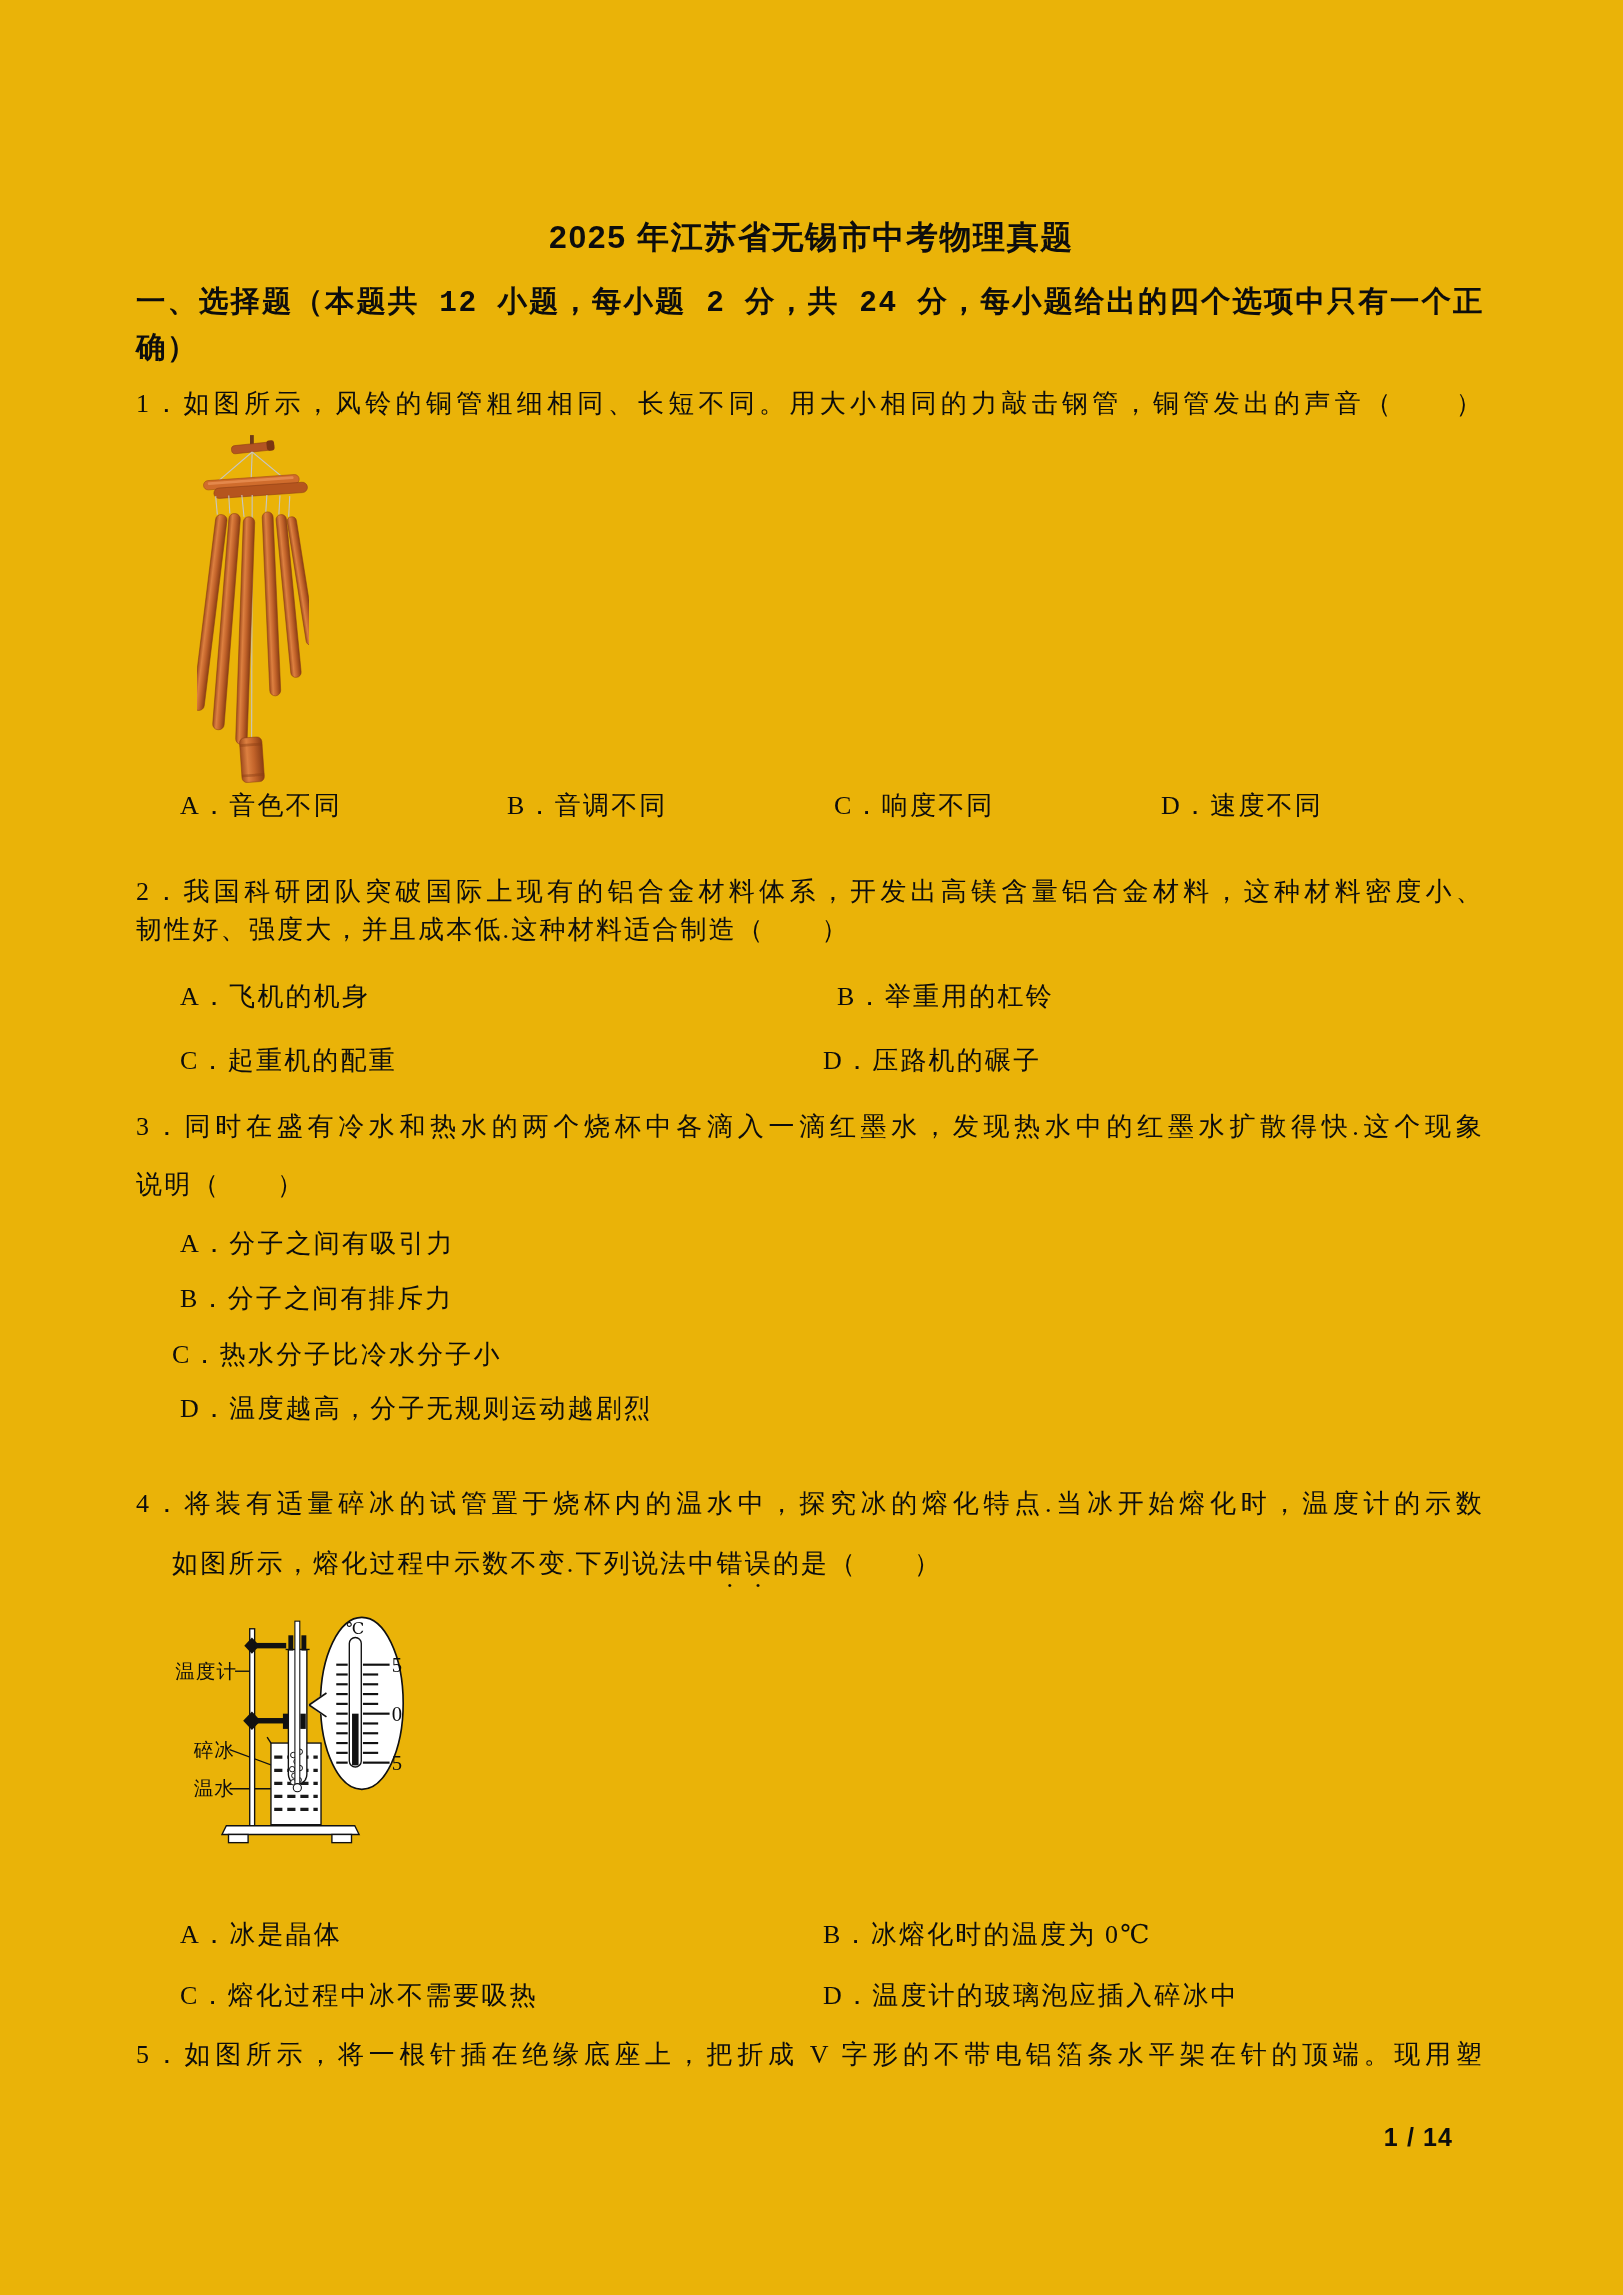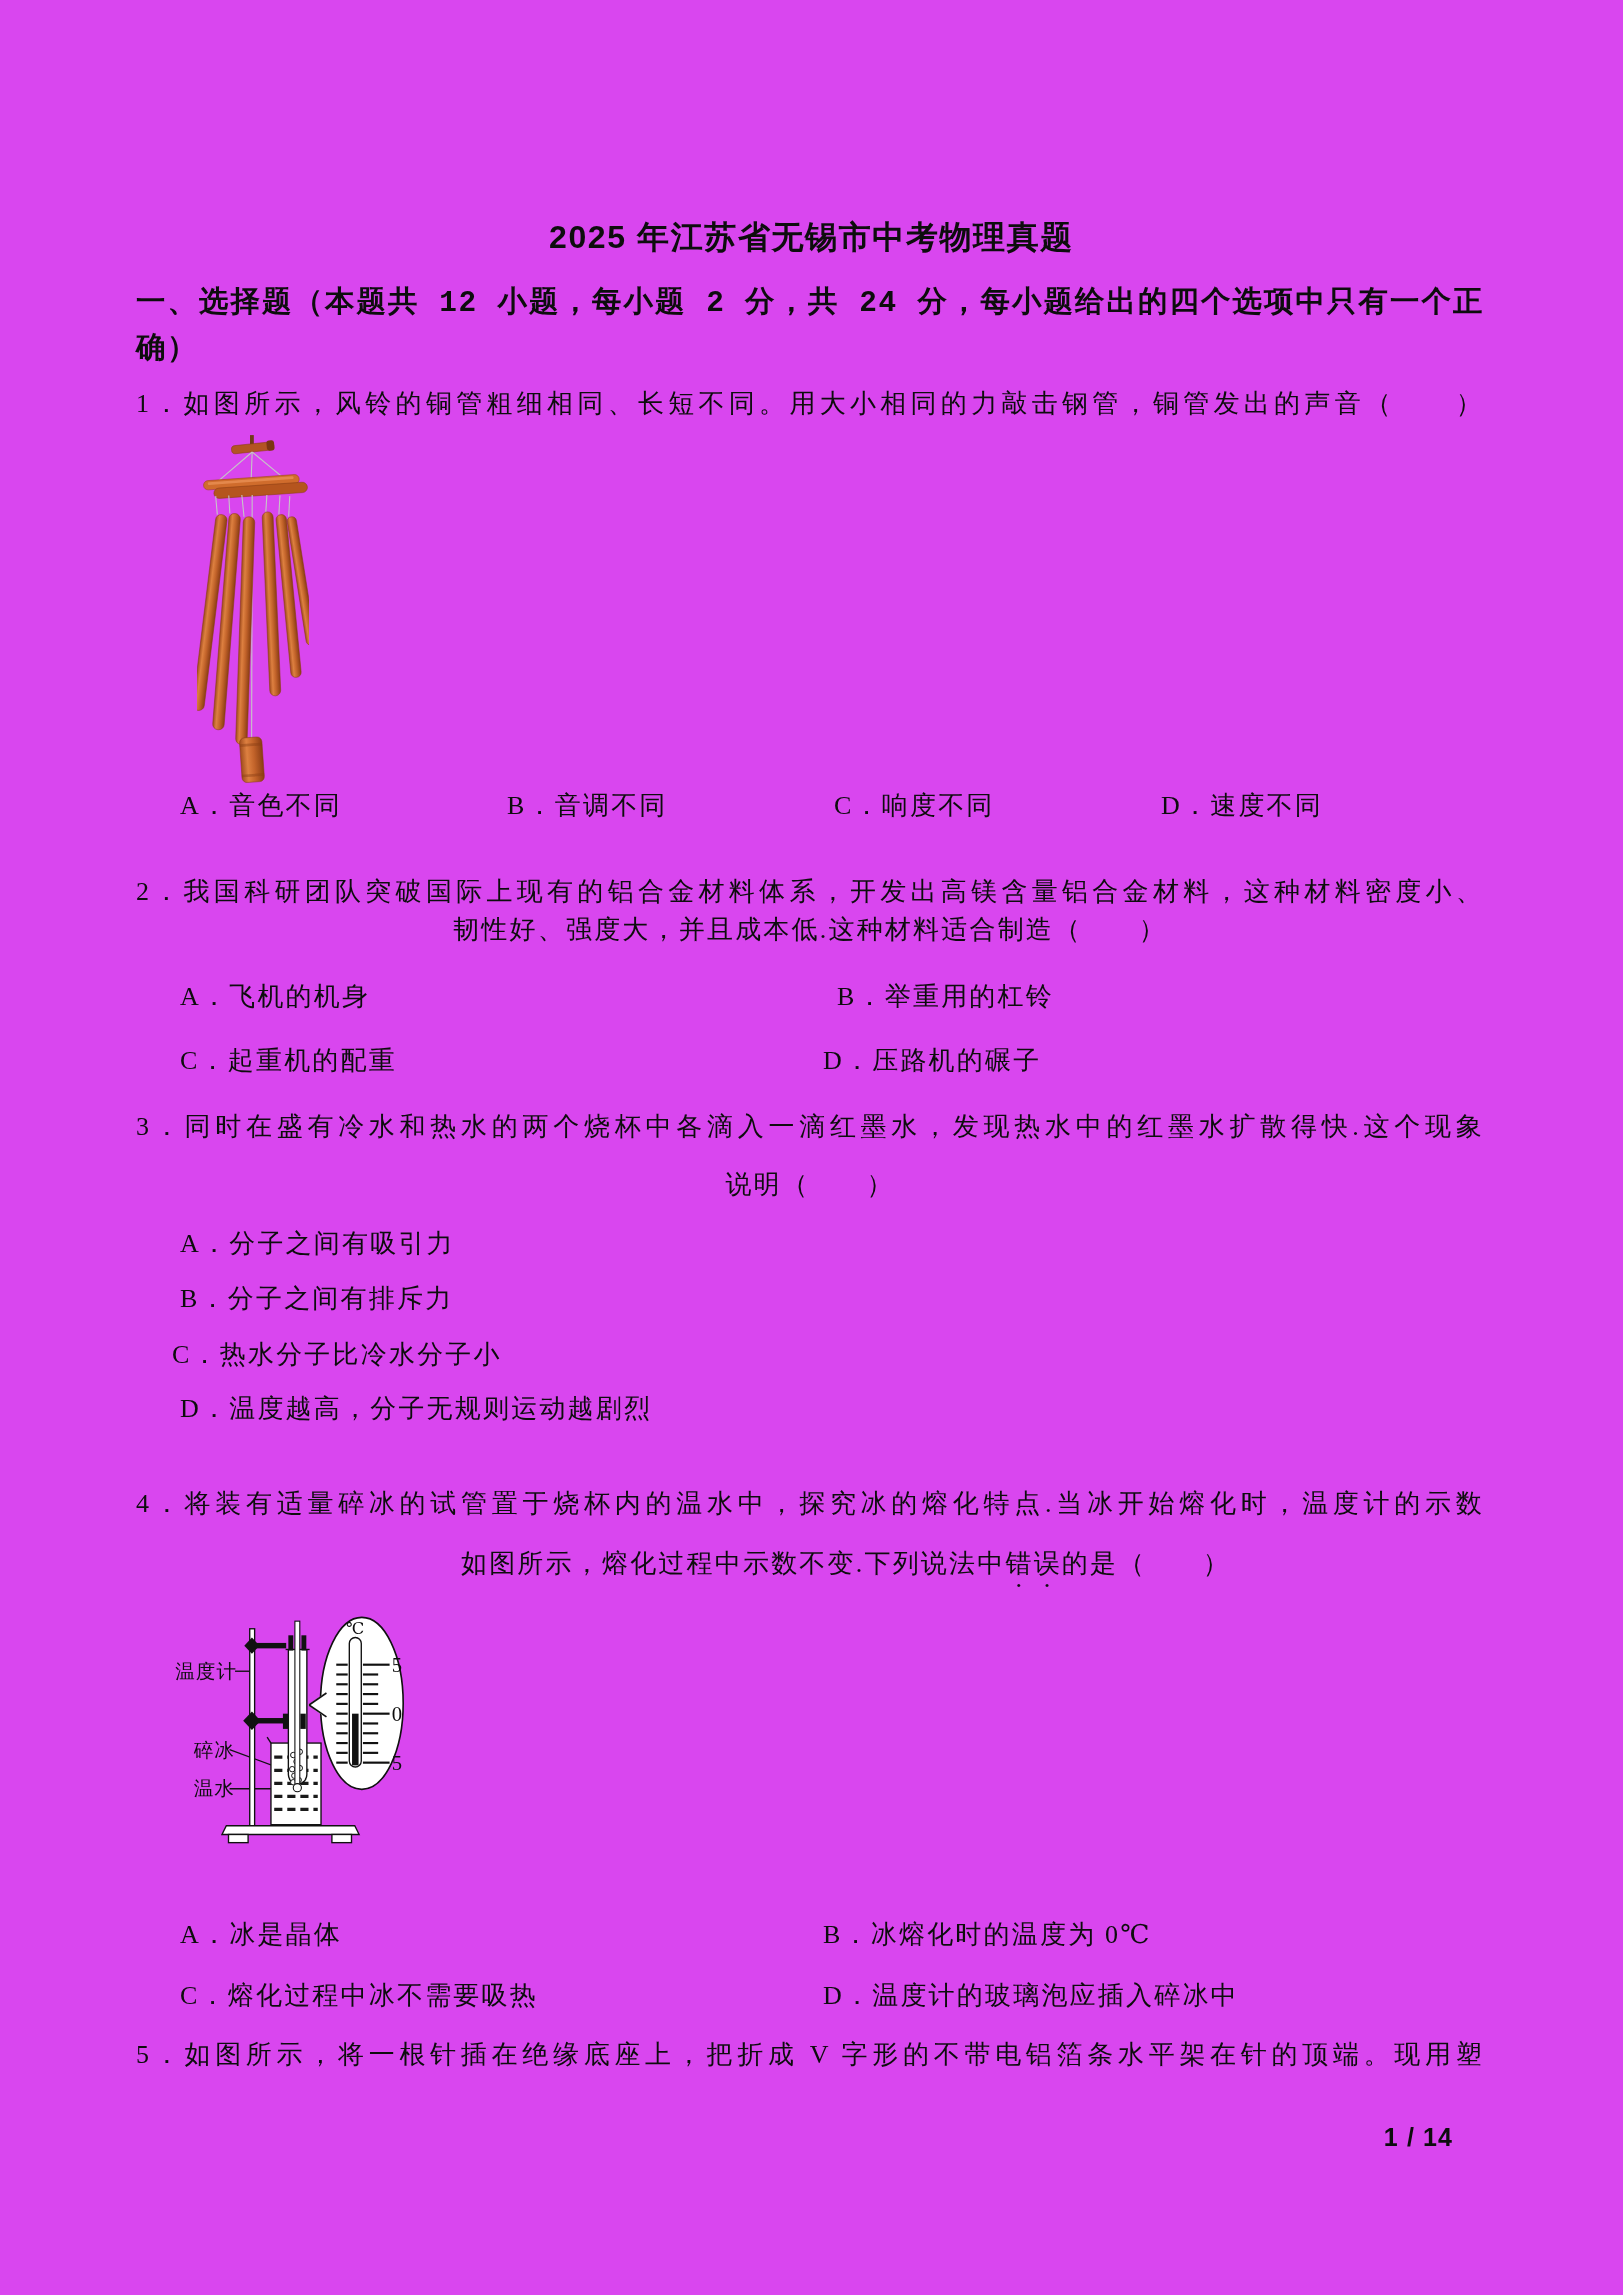--- a/index.html
+++ b/index.html
@@ -1,24 +1,24 @@
 <!DOCTYPE html>
 <html style="font-size:8.7px"><head>
 <meta charset="utf-8">
 <style>
   html,body{margin:0;padding:0;background:#e8e8e8;}
   .page{
-    position:relative; width:1623px; height:2295px; background:#d946ef;
+    position:relative; width:1623px; height:2295px; background:#eab308;
     font-family:"Liberation Serif","DejaVu Serif",serif;
     color:#0d0d0d; overflow:hidden;
   }
   .abs{position:absolute;}
   .body-line{
     position:absolute; left:136px; width:1348px;
-    font-size:26px; line-height:1.3; letter-spacing:2.2px; white-space:nowrap;text-align:center;
+    font-size:26px; line-height:1.3; letter-spacing:2.2px; white-space:nowrap;
   }
   .just{
     white-space:normal; text-align:justify; text-align-last:justify;
   }
   .title{
     position:absolute; left:0; top:216px; width:1623px; text-align:center;
     font-family:"Liberation Sans","DejaVu Sans",sans-serif;
     font-weight:700; font-size:32px; letter-spacing:1.6px;
   }
   .heading{

